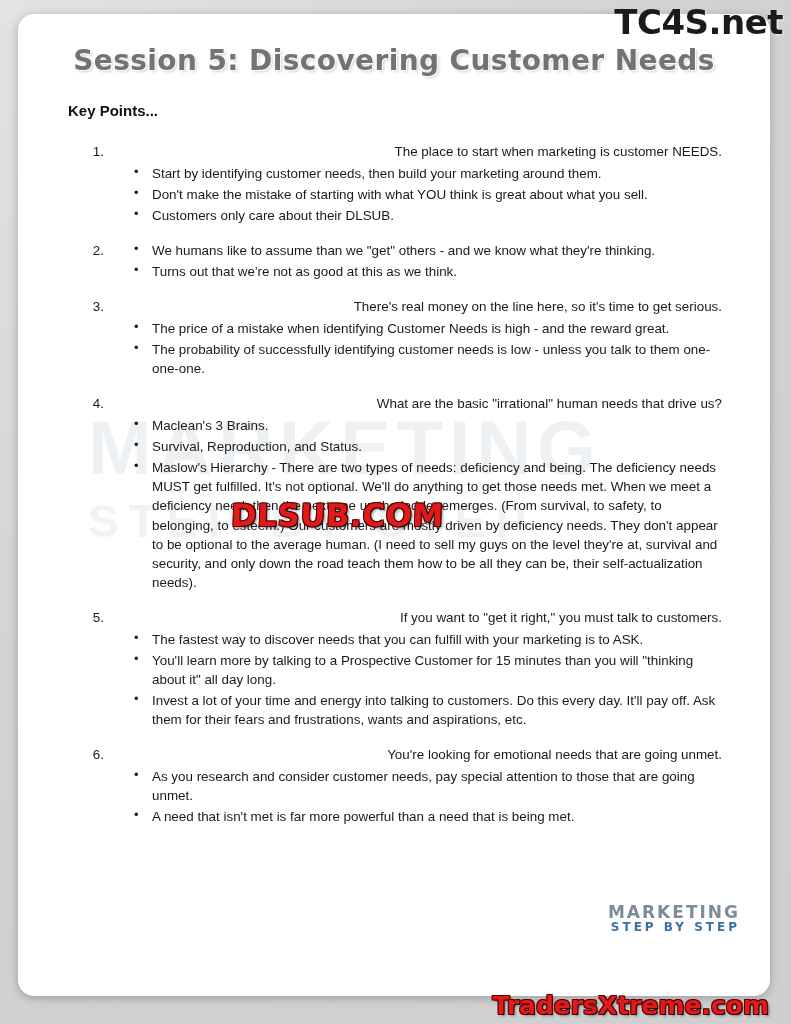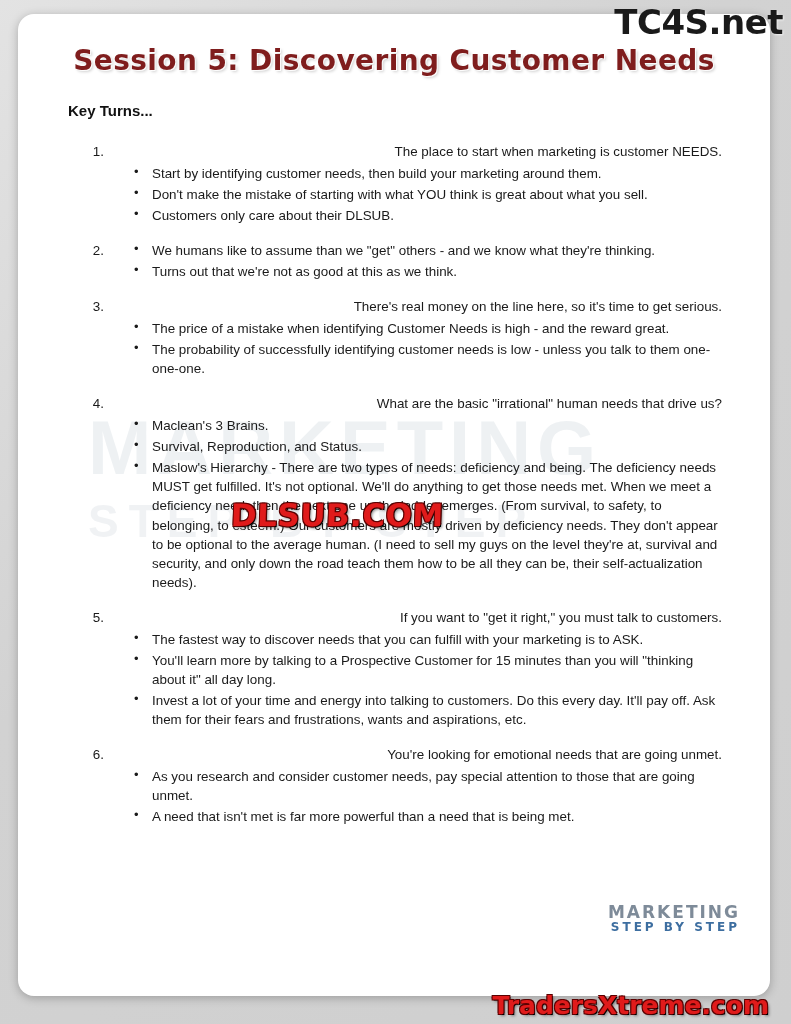--- a/index.html
+++ b/index.html
@@ -65,21 +65,21 @@
   
   .doc-title {
     position: absolute;
     left: 0;
     right: 0;
     top: 30px;
     text-align: center;
     font-family: "DejaVu Sans", sans-serif;
     font-weight: bold;
     font-size: 28px;
-    color: #7f1d1d;
+    color: #737373;
     text-shadow: 1px 1px 0 rgba(255,255,255,0.9), 2px 2px 3px rgba(0,0,0,0.18);
     letter-spacing: 0.4px;
   }
 
   .key-points {
     position: absolute;
     left: 50px;
     top: 88px;
     font-size: 15px;
     font-weight: bold;
@@ -217,21 +217,21 @@
 
 <div class="page-backdrop"></div>
 
 <div class="sheet">
 
   <div class="watermark-big">MARKETING</div>
   <div class="watermark-sub">STEP BY STEP</div>
 
   <div class="doc-title">Session 5: Discovering Customer Needs</div>
 
-  <div class="key-points">Key Turns...</div>
+  <div class="key-points">Key Points...</div>
 
   <div class="content">
     <ol class="points">
 
       <li>
         <span class="num">1.</span>
         <span class="point-text">The place to start when marketing is customer NEEDS.</span>
         <ul class="subs">
           <li><span class="bullet">•</span><span>Start by identifying customer needs, then build your marketing around them.</span></li>
           <li><span class="bullet">•</span><span>Don't make the mistake of starting with what YOU think is great about what you sell.</span></li>

